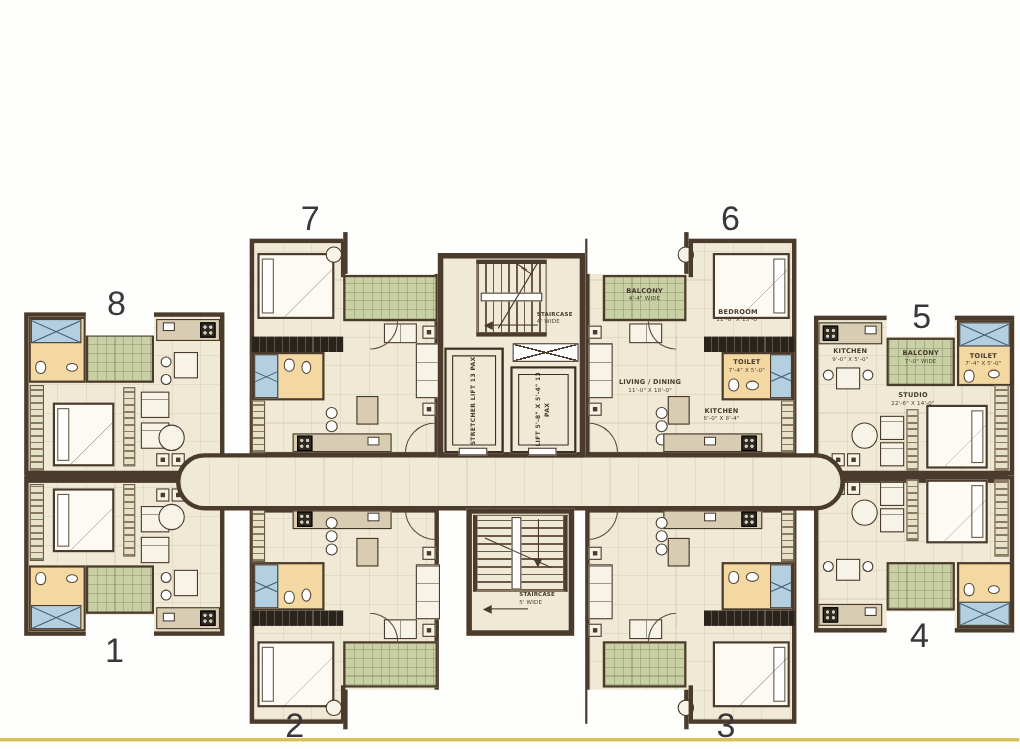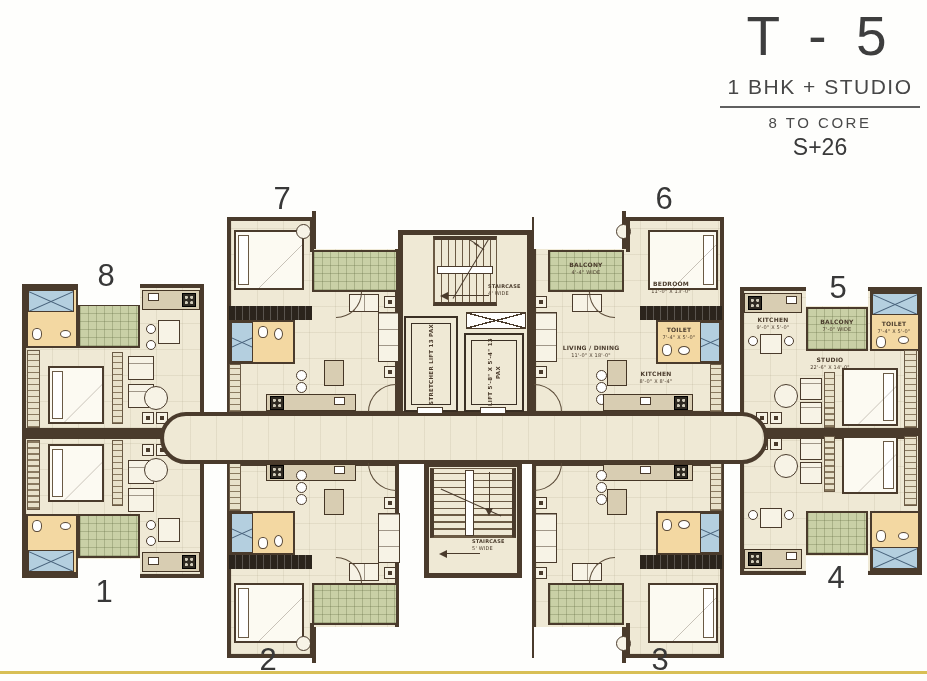--- a/index.html
+++ b/index.html
@@ -97,27 +97,20 @@
   .t-rule{border-top:2px solid #606060;margin:7px 2px 6px;}
   .t-core{font-size:15px;letter-spacing:2.5px;color:#4a4a4a;}
   .t-floors{font-size:23px;margin-top:3px;color:#3a3a3a;}
   .accent-line{background:#d8bf55;z-index:6;}
 </style>
 </head>
 <body>
 
 <div id="stage">
 
-  <div class="a title-block" style="left:718px;top:6px;width:204px;">
-    <div class="t-tower">T - 5</div>
-    <div class="t-sub">1 BHK + STUDIO</div>
-    <div class="t-rule"></div>
-    <div class="t-core">8 TO CORE</div>
-    <div class="t-floors">S+26</div>
-  </div>
 
   <div class="a num" style="left:264px;top:181px;width:36px;height:36px;">7</div>
   <div class="a num" style="left:646px;top:181px;width:36px;height:36px;">6</div>
   <div class="a num" style="left:88px;top:258px;width:36px;height:36px;">8</div>
   <div class="a num" style="left:820px;top:270px;width:36px;height:36px;">5</div>
   <div class="a num" style="left:86px;top:574px;width:36px;height:36px;">1</div>
   <div class="a num" style="left:818px;top:560px;width:36px;height:36px;">4</div>
   <div class="a num" style="left:250px;top:642px;width:36px;height:36px;">2</div>
   <div class="a num" style="left:642px;top:642px;width:36px;height:36px;">3</div>
 

